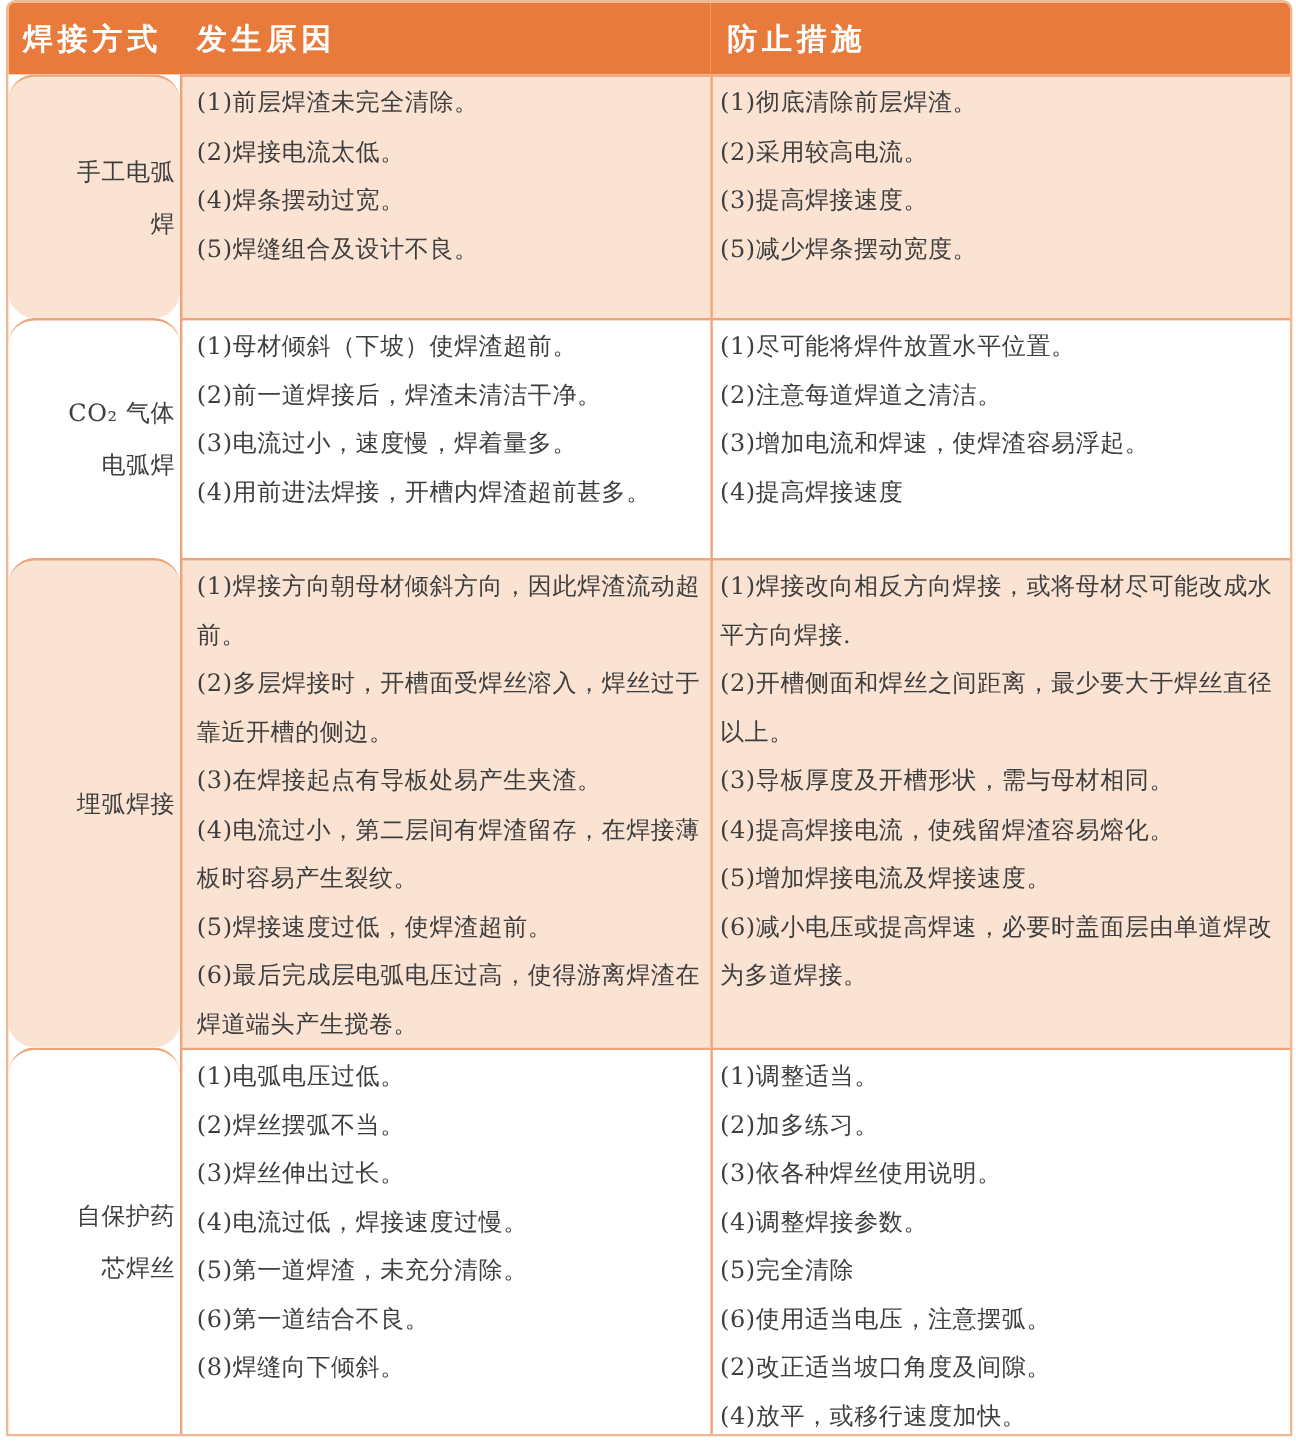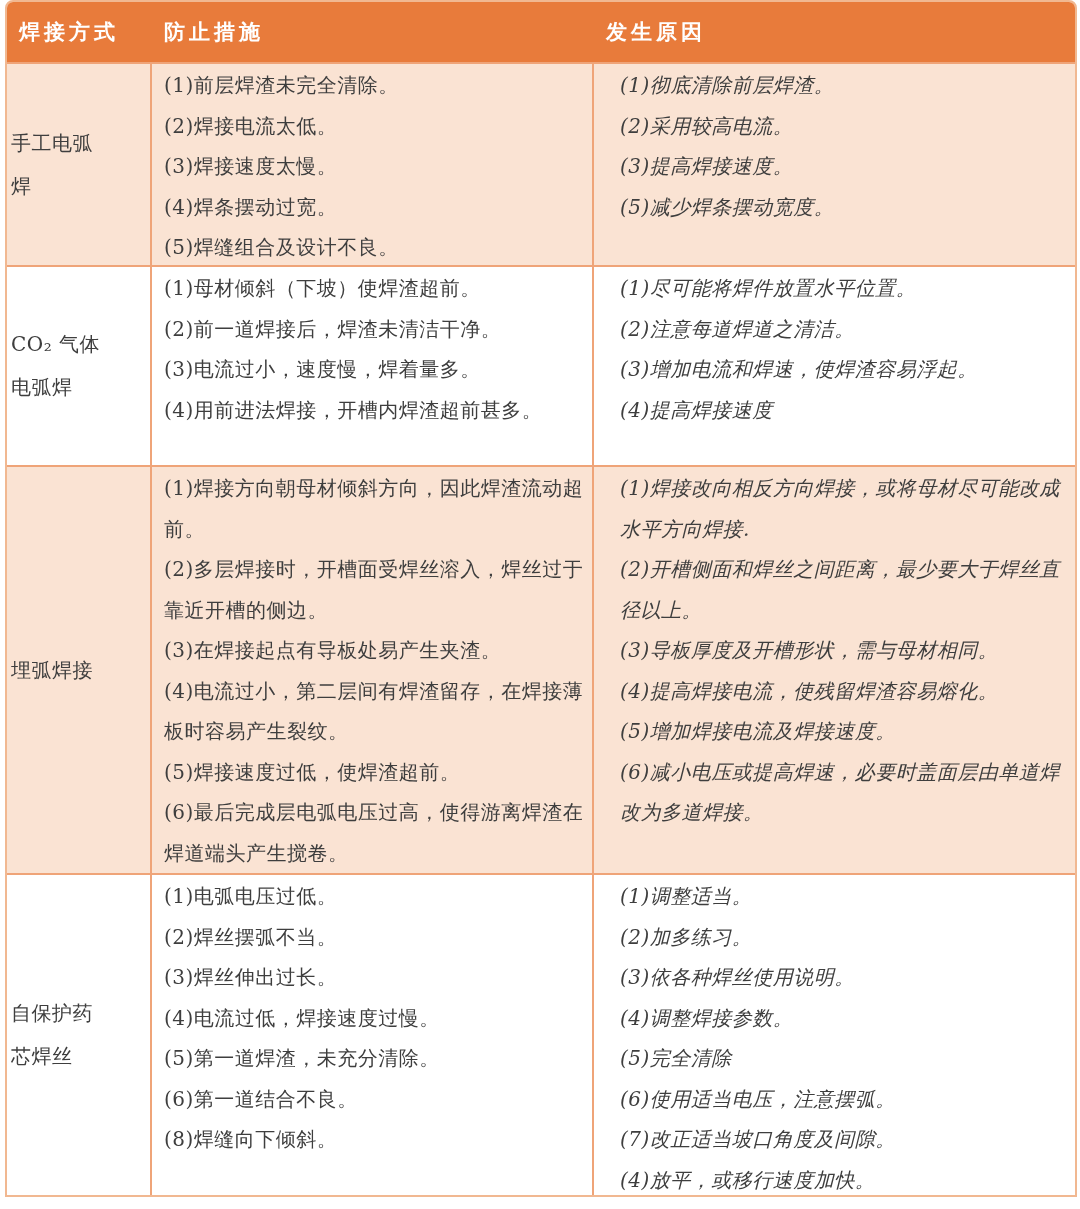--- a/index.html
+++ b/index.html
@@ -27,21 +27,21 @@
   }
   .grid{
     display:grid;
     grid-template-columns:143px 442px 483px;
     grid-template-rows:60px 203px 200px 408px 322px;
   }
   
   .hcell{
     background:var(--header-bg);
     color:var(--header-text);
-    font-size:21px;
+    font-size:25px;
     font-weight:bold;
     letter-spacing:4px;
     display:flex;
     align-items:center;
   }
   .hcell.h1{padding-left:12px;}
   .hcell.h2{padding-left:14px;}
   .hcell.h3{padding-left:14px;}
   
   .cell{
@@ -50,47 +50,47 @@
     line-height:40.5px;
     letter-spacing:0.5px;
     overflow:hidden;
   }
   .cell.col2,.cell.col3{border-left:2px solid var(--line);}
   .cell.shaded{background:var(--shaded);}
   .cell.plain{background:var(--plain);}
   .method{
     display:flex;
     flex-direction:column;
-    align-items:flex-start;
+    align-items:flex-end;
     justify-content:center;
     text-align:center;
     line-height:43px;
     padding:0 4px;
+    border-radius:22px;
   }
   .list{padding:1px 0 0 12px;}
-  .col3.list{padding-left:26px;font-style:italic;}
+  .col3.list{padding-left:6px;}
   .item{text-align:left;}
 </style>
 </head>
 <body>
 
 <div class="table-wrap">
   <div class="grid" id="grid">
     <div class="hcell h1">焊接方式</div>
+    <div class="hcell h2">发生原因</div>
     <div class="hcell h3">防止措施</div>
-    <div class="hcell h2">发生原因</div>
 
   <div class="cell col1 method shaded">
         <div class="method-line">手工电弧</div>
         <div class="method-line">焊</div>
       </div>
       <div class="cell col2 list shaded">
         <div class="item">(1)前层焊渣未完全清除。</div>
         <div class="item">(2)焊接电流太低。</div>
-        <div class="item">(3)焊接速度太慢。</div>
         <div class="item">(4)焊条摆动过宽。</div>
         <div class="item">(5)焊缝组合及设计不良。</div>
       </div>
       <div class="cell col3 list shaded">
         <div class="item">(1)彻底清除前层焊渣。</div>
         <div class="item">(2)采用较高电流。</div>
         <div class="item">(3)提高焊接速度。</div>
         <div class="item">(5)减少焊条摆动宽度。</div>
       </div>
       <div class="cell col1 method plain">
@@ -141,17 +141,17 @@
         <div class="item">(6)第一道结合不良。</div>
         <div class="item">(8)焊缝向下倾斜。</div>
       </div>
       <div class="cell col3 list plain">
         <div class="item">(1)调整适当。</div>
         <div class="item">(2)加多练习。</div>
         <div class="item">(3)依各种焊丝使用说明。</div>
         <div class="item">(4)调整焊接参数。</div>
         <div class="item">(5)完全清除</div>
         <div class="item">(6)使用适当电压，注意摆弧。</div>
-        <div class="item">(7)改正适当坡口角度及间隙。</div>
+        <div class="item">(2)改正适当坡口角度及间隙。</div>
         <div class="item">(4)放平，或移行速度加快。</div>
       </div>
     </div>
 </div>
 
 </body></html>

